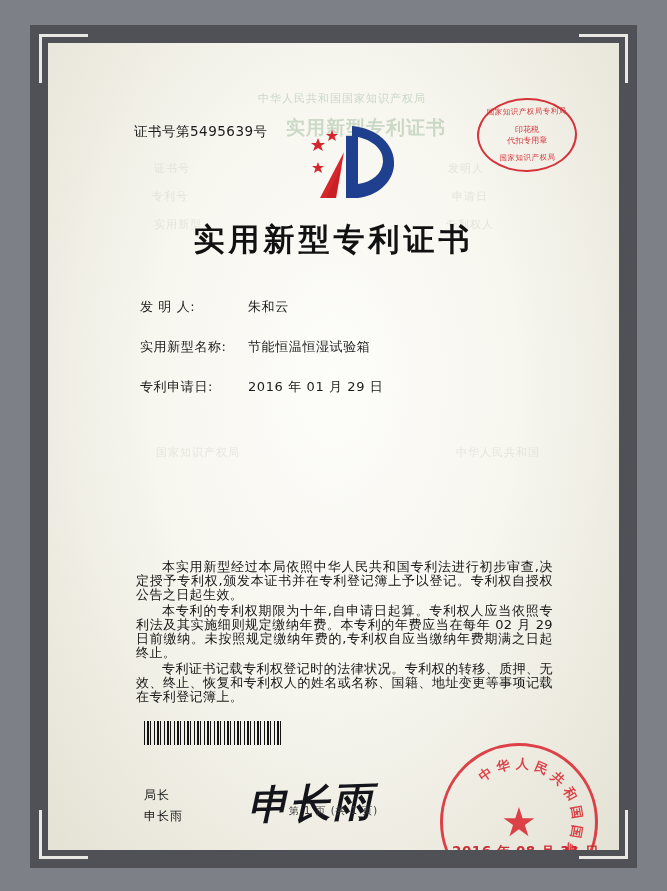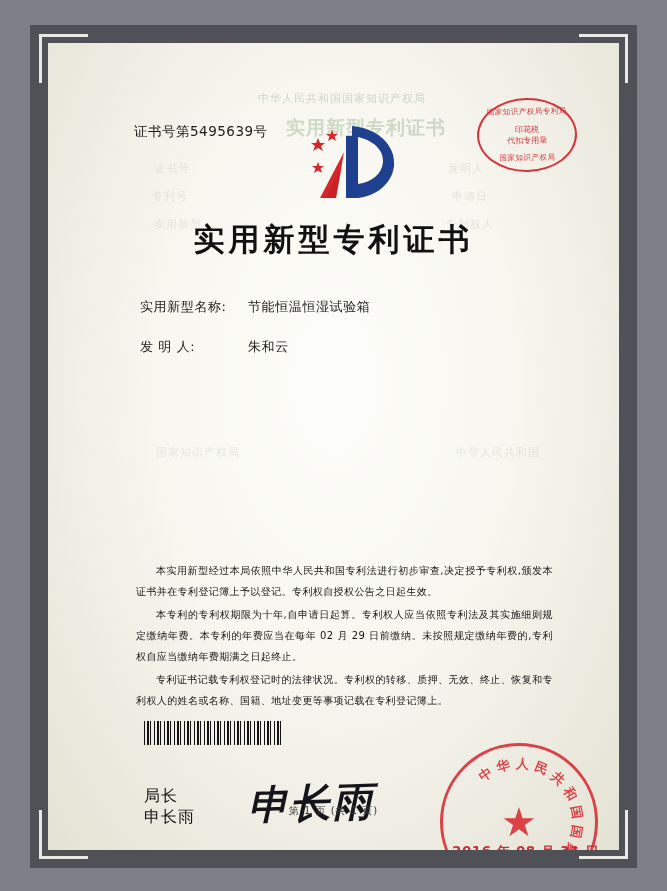--- a/index.html
+++ b/index.html
@@ -170,22 +170,22 @@
     display: inline-block;
     min-width: 108px;
   }
   .field .val { }
 
   .body-text {
     position: absolute;
     left: 88px;
     right: 66px;
     top: 517px;
-    font-size: 10px;
-    line-height: 21px;
+    font-size: 13px;
+    line-height: 14px;
     color: #161616;
     text-align: justify;
     letter-spacing: 0.4px;
   }
   .body-text p {
     margin: 0 0 2px 0;
     text-indent: 2em;
   }
 
   
@@ -200,21 +200,21 @@
       #111 0px, #111 1px, transparent 1px, transparent 3px,
       #111 3px, #111 5px, transparent 5px, transparent 6px,
       #111 6px, #111 7px, transparent 7px, transparent 10px
     );
   }
 
   .director {
     position: absolute;
     left: 96px;
     top: 742px;
-    font-size: 16px;
+    font-size: 12px;
     line-height: 21px;
     color: #131313;
     letter-spacing: 1px;
   }
 
   .signature {
     position: absolute;
     left: 200px;
     top: 733px;
     font-size: 40px;
@@ -327,22 +327,23 @@
             </div>
             <div class="arc-bottom">国家知识产权局</div>
           </div>
         </div>
 
         <div class="cert-no">证书号第5495639号</div>
 
         <div class="title">实用新型专利证书</div>
 
         <div class="fields" id="fields">
+            <div class="field"><span class="lbl">发 明 人:</span><span class="val">朱和云</span></div>
             <div class="field"><span class="lbl">实用新型名称:</span><span class="val">节能恒温恒湿试验箱</span></div>
-            <div class="field"><span class="lbl">发 明 人:</span><span class="val">朱和云</span></div>
+            <div class="field"><span class="lbl">专利申请日:</span><span class="val">2016 年 01 月 29 日</span></div>
           </div>
 
         <div class="body-text" id="body-text">
             <p>本实用新型经过本局依照中华人民共和国专利法进行初步审查,决定授予专利权,颁发本证书并在专利登记簿上予以登记。专利权自授权公告之日起生效。</p>
             <p>本专利的专利权期限为十年,自申请日起算。专利权人应当依照专利法及其实施细则规定缴纳年费。本专利的年费应当在每年 02 月 29 日前缴纳。未按照规定缴纳年费的,专利权自应当缴纳年费期满之日起终止。</p>
             <p>专利证书记载专利权登记时的法律状况。专利权的转移、质押、无效、终止、恢复和专利权人的姓名或名称、国籍、地址变更等事项记载在专利登记簿上。</p>
           </div>
 
         <div class="barcode"></div>
 

